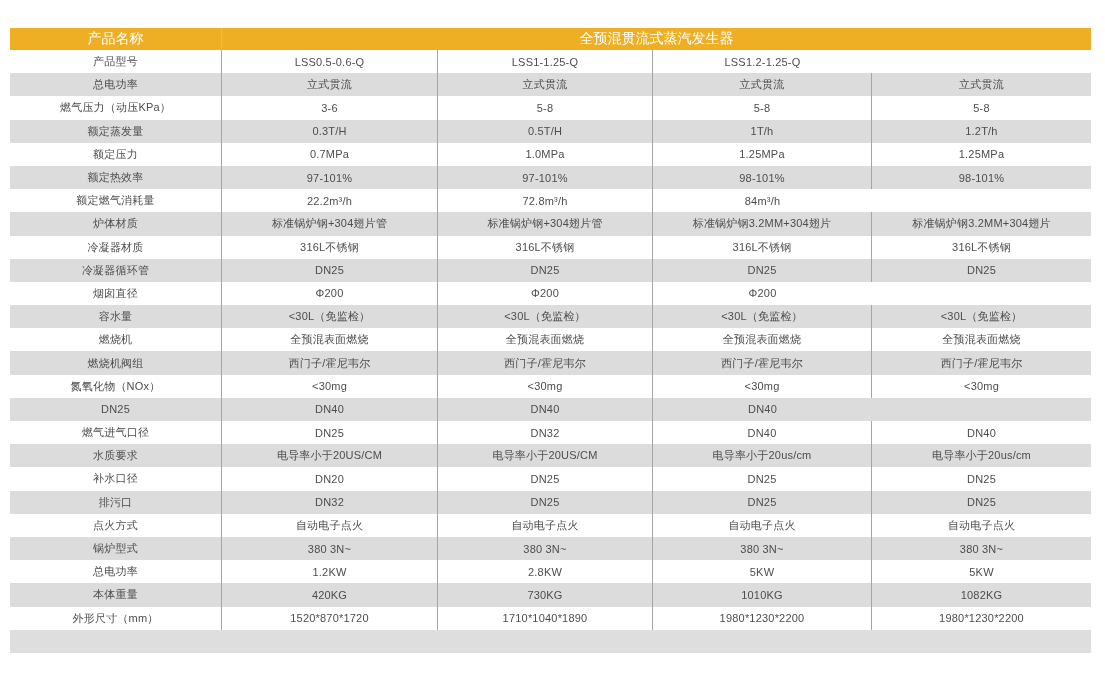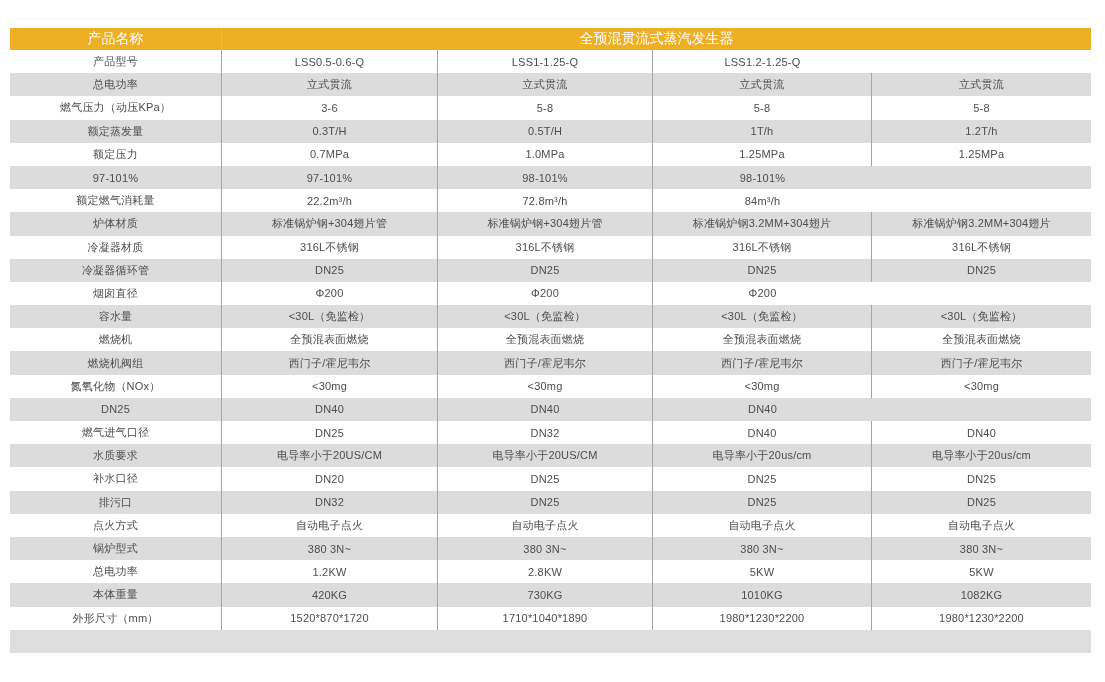--- a/index.html
+++ b/index.html
@@ -102,20 +102,21 @@
         <div class="cell">1.2T/h</div>
       </div>
     <div class="row">
         <div class="cell">额定压力</div>
         <div class="cell">0.7MPa</div>
         <div class="cell">1.0MPa</div>
         <div class="cell">1.25MPa</div>
         <div class="cell">1.25MPa</div>
       </div>
     <div class="row g">
+        <div class="cell">额定热效率</div>
         <div class="cell">97-101%</div>
         <div class="cell">97-101%</div>
         <div class="cell">98-101%</div>
         <div class="cell">98-101%</div>
       </div>
     <div class="row">
         <div class="cell">额定燃气消耗量</div>
         <div class="cell">22.2m³/h</div>
         <div class="cell">72.8m³/h</div>
         <div class="cell">84m³/h</div>

